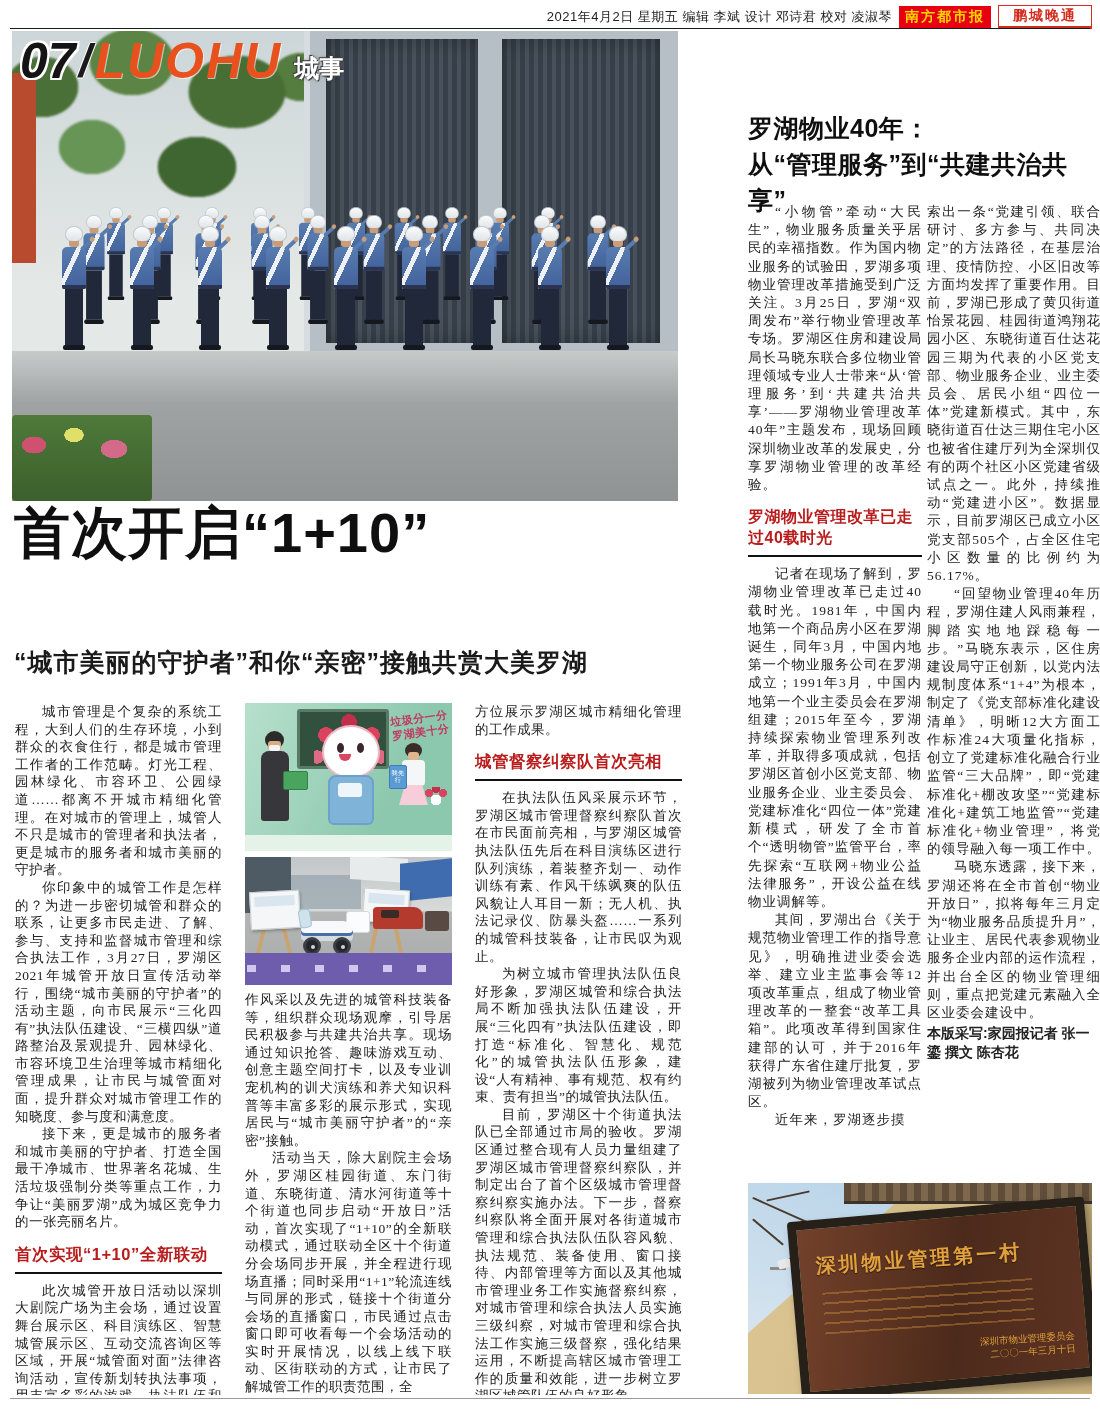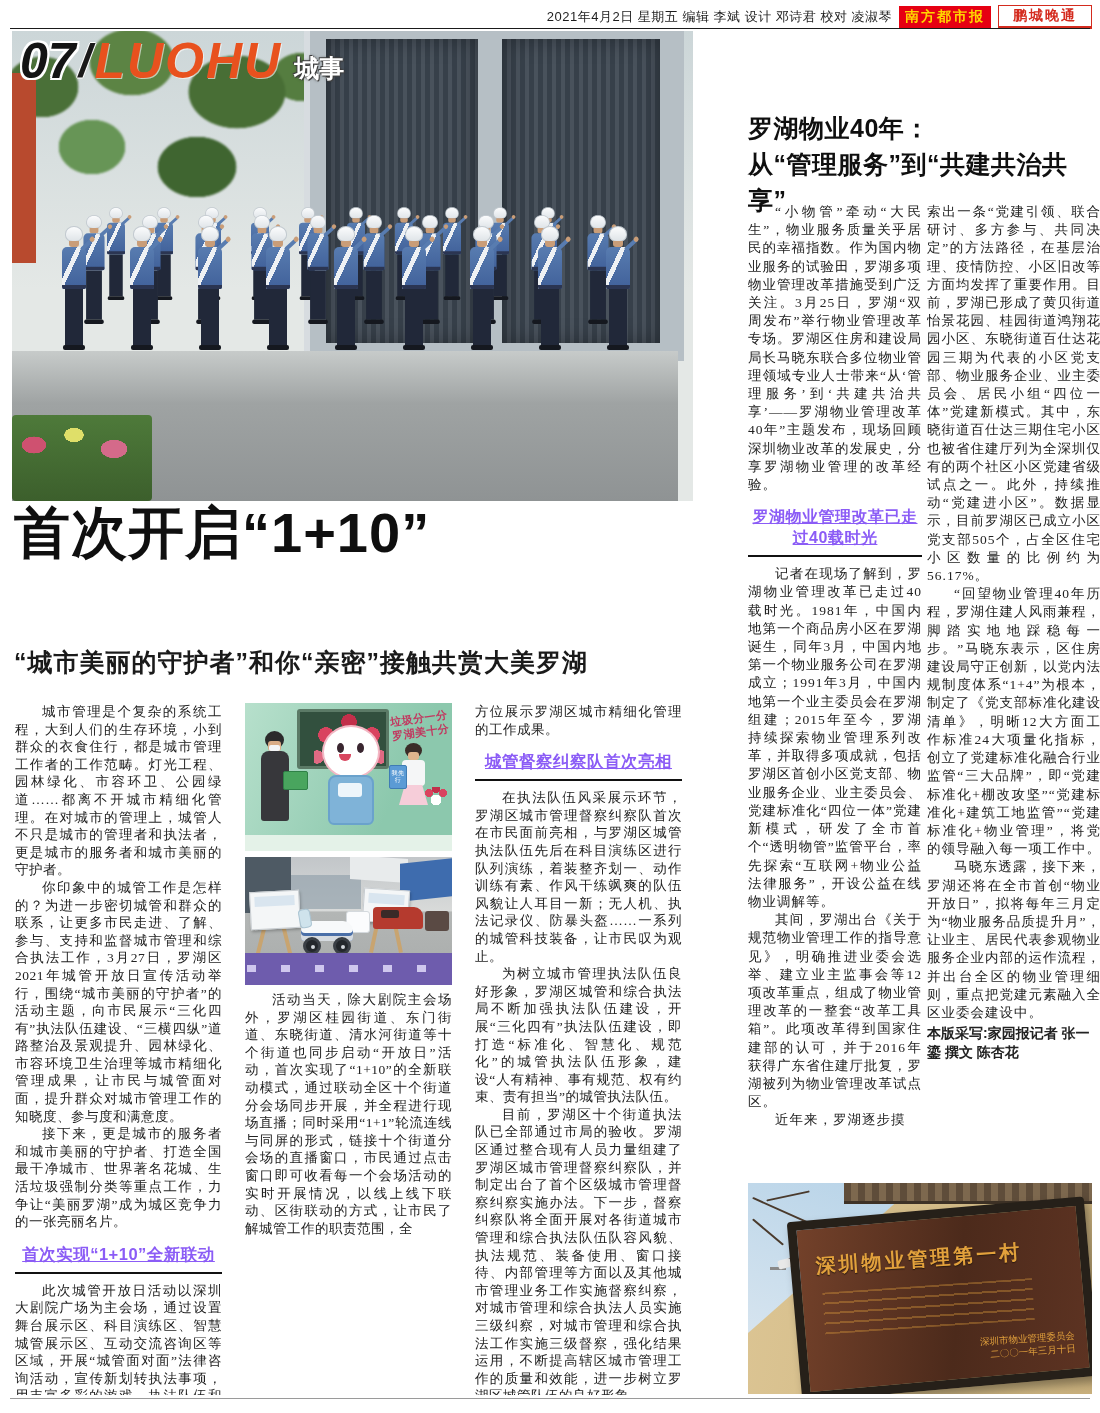--- a/index.html
+++ b/index.html
@@ -12,21 +12,21 @@
   .hdr-meta{font-size:13px;color:#1e1e1e;letter-spacing:.5px;text-align:right;}
   .logo-nandu{background:#e60012;color:#ffd400;font-weight:bold;font-size:14px;
               padding:2px 6px;letter-spacing:2px;}
   .logo-peng{color:#d42b1e;font-weight:bold;font-size:14px;padding:1px 14px;background:#fff;
              border:1px solid #d42b1e;border-bottom:3px solid #d42b1e;letter-spacing:2px;}
   .rule-top{position:absolute;left:10px;right:10px;top:28px;height:1px;background:#1a1a1a;}
   .rule-bottom{position:absolute;left:10px;right:10px;top:1398px;height:1px;background:#9a9a9a;}
 
   
   .photo-main{position:absolute;left:12px;top:31px;width:666px;height:470px;overflow:hidden;
-              background:linear-gradient(#ccd6d8,#e4e8e6 55%);padding-left:15px;}
+              background:linear-gradient(#ccd6d8,#e4e8e6 55%);}
   .trees{position:absolute;left:-30px;top:-24px;width:360px;height:260px;filter:blur(1px);background:
     radial-gradient(60px 50px at 60px 80px,#4a7038 0 60%,transparent 61%),
     radial-gradient(70px 55px at 150px 55px,#5c8444 0 60%,transparent 61%),
     radial-gradient(80px 60px at 255px 85px,#486e35 0 60%,transparent 61%),
     radial-gradient(55px 45px at 110px 140px,#679556 0 60%,transparent 61%),
     radial-gradient(65px 50px at 215px 160px,#3f6530 0 60%,transparent 61%),
     radial-gradient(50px 40px at 320px 70px,#557d40 0 60%,transparent 61%);}
   .redwall{position:absolute;left:0;top:42px;width:24px;height:190px;background:#b84a2e;}
   .building{position:absolute;left:292px;top:0;width:374px;height:330px;background:#b6bfc5;
             border-left:6px solid #d7dce0;}
@@ -81,21 +81,21 @@
         font-size:25px;color:#1a1a1a;letter-spacing:1px;}
 
   
   .col{position:absolute;top:703px;width:207px;height:692px;overflow:hidden;
        text-align:justify;font-size:13.5px;line-height:17.6px;letter-spacing:.5px;color:#222;}
   #col1{left:15px;} #col2{left:245px;} #col3{left:475px;}
   .bp{margin:0;}
   .bp.ind{text-indent:2em;}
   .bh{font-family:"Liberation Sans","DejaVu Sans",sans-serif;font-weight:bold;font-size:16.5px;
       letter-spacing:.5px;line-height:22px;margin:10px 0 8px;padding:2px 0 7px;
-      border-bottom:2px solid #111;text-align:center;color:#8b5cf6;text-decoration:underline;}
+      border-bottom:2px solid #111;text-align:left;color:#b91c1c;}
   .by{font-family:"Liberation Sans","DejaVu Sans",sans-serif;font-weight:bold;font-size:14px;
       margin:2px 0 0;text-align:left;letter-spacing:0;line-height:19px;}
 
   
   .ph{position:relative;width:207px;overflow:hidden;margin-bottom:6px;}
   .ph-mascot{height:148px;background:linear-gradient(115deg,#b7e0cc,#8cc8ad 70%);}
   .blackboard{position:absolute;left:52px;top:6px;width:86px;height:54px;background:#32503e;
               border:3px solid #5b7a66;border-radius:3px;}
   .m-slogan{position:absolute;right:4px;top:8px;color:#c2375f;font-size:11px;font-weight:bold;
             transform:rotate(-8deg);line-height:14px;text-align:center;}
@@ -530,20 +530,21 @@
       <div class="v-scooter">
         <div class="s-box"></div>
         <div class="s-body"></div>
         <div class="s-shield"></div>
         <div class="s-wheel w1"></div>
         <div class="s-wheel w2"></div>
       </div>
       <div class="v-mat"></div>
     </div>
     <div>
+        <p class="bp">作风采以及先进的城管科技装备等，组织群众现场观摩，引导居民积极参与共建共治共享。现场通过知识抢答、趣味游戏互动、创意主题空间打卡，以及专业训宠机构的训犬演练和养犬知识科普等丰富多彩的展示形式，实现居民与“城市美丽守护者”的“亲密”接触。</p>
         <p class="bp ind">活动当天，除大剧院主会场外，罗湖区桂园街道、东门街道、东晓街道、清水河街道等十个街道也同步启动“开放日”活动，首次实现了“1+10”的全新联动模式，通过联动全区十个街道分会场同步开展，并全程进行现场直播；同时采用“1+1”轮流连线与同屏的形式，链接十个街道分会场的直播窗口，市民通过点击窗口即可收看每一个会场活动的实时开展情况，以线上线下联动、区街联动的方式，让市民了解城管工作的职责范围，全</p>
       </div>
   </div>
 
   <div class="col" id="col3">
       <p class="bp">方位展示罗湖区城市精细化管理的工作成果。</p>
       <h3 class="bh">城管督察纠察队首次亮相</h3>
       <p class="bp ind">在执法队伍风采展示环节，罗湖区城市管理督察纠察队首次在市民面前亮相，与罗湖区城管执法队伍先后在科目演练区进行队列演练，着装整齐划一、动作训练有素、作风干练飒爽的队伍风貌让人耳目一新；无人机、执法记录仪、防暴头盔……一系列的城管科技装备，让市民叹为观止。</p>
       <p class="bp ind">为树立城市管理执法队伍良好形象，罗湖区城管和综合执法局不断加强执法队伍建设，开展“三化四有”执法队伍建设，即打造“标准化、智慧化、规范化”的城管执法队伍形象，建设“人有精神、事有规范、权有约束、责有担当”的城管执法队伍。</p>
       <p class="bp ind">目前，罗湖区十个街道执法队已全部通过市局的验收。罗湖区通过整合现有人员力量组建了罗湖区城市管理督察纠察队，并制定出台了首个区级城市管理督察纠察实施办法。下一步，督察纠察队将全面开展对各街道城市管理和综合执法队伍队容风貌、执法规范、装备使用、窗口接待、内部管理等方面以及其他城市管理业务工作实施督察纠察，对城市管理和综合执法人员实施三级纠察，对城市管理和综合执法工作实施三级督察，强化结果运用，不断提高辖区城市管理工作的质量和效能，进一步树立罗湖区城管队伍的良好形象。</p>

